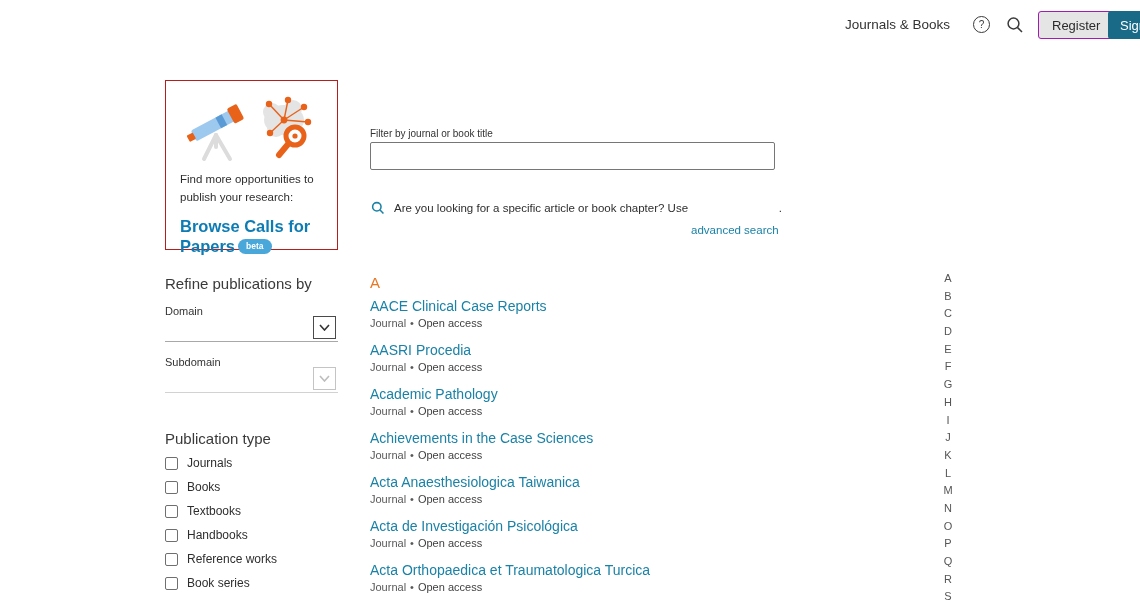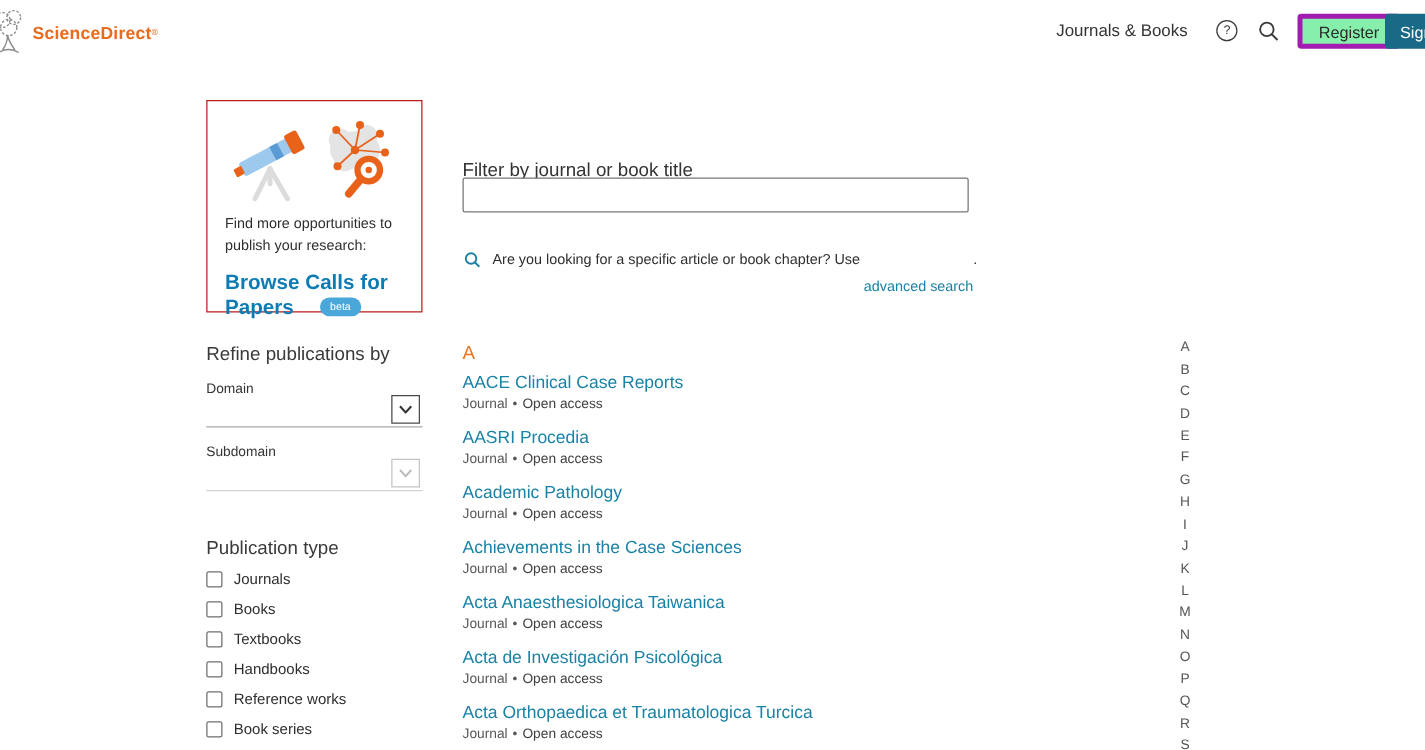--- a/index.html
+++ b/index.html
@@ -9,53 +9,53 @@
   
   .brand { position:absolute; left:0; top:6px; display:flex; align-items:center; text-decoration:none; }
   .tree { position:relative; left:-6px; }
   .brand-text { font-size:14px; font-weight:bold; color:#eb6a1c; letter-spacing:.2px; }
   .brand-mark { font-size:7px; color:#eb6a1c; vertical-align:7px; }
   .nav-jb { position:absolute; left:845px; top:17px; font-size:13.5px; color:#333; text-decoration:none; }
   .help-btn { position:absolute; left:973px; top:16px; width:17px; height:17px; border:1.4px solid #3a3a3a;
     border-radius:50%; background:#fff; display:flex; align-items:center; justify-content:center;
     font-size:10px; color:#3a3a3a; cursor:pointer; }
   .search-btn { position:absolute; left:1006px; top:16px; width:18px; height:18px; background:none; border:none; cursor:pointer; padding:0; }
-  .btn-register { position:absolute; left:1038px; top:11px; height:28px; padding:0 13px; background:#86efac;
-    border:4px solid #a21caf; border-radius:3px; font-size:13px; color:#2b2b2b; font-family:inherit; cursor:pointer; }
+  .btn-register { position:absolute; left:1038px; top:11px; height:28px; padding:0 13px; background:#e5e5e5;
+    border:1px solid #a21caf; border-radius:3px; font-size:13px; color:#2b2b2b; font-family:inherit; cursor:pointer; }
   .btn-signin { position:absolute; left:1108px; top:11px; height:28px; width:74px; background:#186a87;
     border:none; border-radius:3px; font-size:13px; color:#fff; font-family:inherit; cursor:pointer; text-align:left; padding-left:12px; }
 
   
   .promo { position:absolute; left:165px; top:80px; width:173px; height:170px; border:1px solid #b91c1c; background:#fff; }
   .promo-art { display:block; margin:12px auto 2px; }
   .promo-text { margin:4px 14px 0; font-size:11.5px; line-height:1.55; color:#2e2e2e; }
   .promo-link { display:block; margin:9px 14px 0; font-size:16.5px; font-weight:bold; line-height:1.25;
     color:#0d7cb5; text-decoration:none; }
-  .beta { display:inline-block; background:#4aa7da; color:#fff; font-size:8.5px; font-weight:normal;
-    padding:2px 8px; border-radius:9px; vertical-align:3px; margin-left:21px; }
+  .beta { display:inline-block; background:#4aa7da; color:#fff; font-size:8.5px; font-weight:bold;
+    padding:2px 8px; border-radius:9px; vertical-align:3px; margin-left:3px; }
 
   .refine-h { position:absolute; left:165px; top:275px; font-size:15px; color:#3a3a3a; font-weight:normal; }
   .fld-label { position:absolute; font-size:11px; color:#333; }
   .sel-row { position:absolute; left:165px; width:173px; height:28px; }
   .sel-row.domain { top:314px; border-bottom:1px solid #a8a8a8; }
   .sel-row.subdomain { top:365px; border-bottom:1px solid #d2d2d2; }
   .sel-btn { position:absolute; right:2px; top:2px; width:23px; height:23px; background:#fff;
     display:flex; align-items:center; justify-content:center; cursor:pointer; }
   .sel-btn.enabled { border:1px solid #4a4a4a; }
   .sel-btn.disabled { border:1px solid #c4c4c4; cursor:default; }
 
   .pubtype-h { position:absolute; left:165px; top:430px; font-size:15px; color:#3a3a3a; font-weight:normal; }
   .cb-list { position:absolute; left:165px; top:457px; }
   .cb-row { display:flex; align-items:center; height:13px; margin-bottom:11px; cursor:pointer; }
   .cb-box { width:13px; height:13px; border:1px solid #6f6f6f; border-radius:2px; background:#fff; flex:none; }
   .cb-label { margin-left:9px; font-size:12px; color:#2e2e2e; line-height:13px; }
 
   
   .results-h1 { position:absolute; left:370px; top:78px; font-size:24px; font-weight:normal; color:#565656; }
-  .filter-label { position:absolute; left:370px; top:128px; font-size:15px; color:#333; }
+  .filter-label { position:absolute; left:370px; top:128px; font-size:10px; color:#333; }
   .filter-input { position:absolute; left:370px; top:142px; width:405px; height:28px; border:1px solid #767676;
     border-radius:2px; font-size:13px; padding:0 8px; color:#222; font-family:inherit; }
   .hint { position:absolute; left:371px; top:180px; display:flex; align-items:center; font-size:11.5px; color:#2e2e2e; }
   .hint svg { margin-right:9px; flex:none; }
   .hint a { color:#1a82a6; text-decoration:none; margin-left:3px;margin-top:44px; }
 
   .section-letter { position:absolute; left:370px; top:274px; font-size:15px; color:#e87722; font-weight:normal; }
   .pub-list { position:absolute; left:370px; top:297px; width:430px; }
   .pub-item { margin-bottom:10px; }
   .pub-title { display:inline-block; font-size:14px; line-height:17px; color:#1a82a6; text-decoration:none; }
@@ -66,32 +66,20 @@
   
   .alpha { position:absolute; left:936px; top:270px; width:24px; }
   .alpha a { display:block; height:17.7px; line-height:17.7px; text-align:center; font-size:11px;
     color:#555; text-decoration:none; }
 </style>
 </head>
 <body>
 
 <div class="page">
 
-  <a class="brand" href="#">
-    <svg class="tree" width="26" height="40" viewBox="0 0 26 40">
-      <g fill="none" stroke="#8b8b8b" stroke-width="1.1">
-        <circle cx="8" cy="10" r="6" stroke-dasharray="2 1.5"></circle>
-        <circle cx="17" cy="8" r="5.5" stroke-dasharray="2 1.5"></circle>
-        <circle cx="13" cy="16" r="6.5" stroke-dasharray="2 1.5"></circle>
-        <path d="M12 22 C12 27 11 30 8 34 M12 22 C13 27 15 30 18 34 M5 36 C10 33 16 33 21 36"></path>
-      </g>
-    </svg>
-    <span class="brand-text">ScienceDirect</span>
-      <sup class="brand-mark">®</sup>
-  </a>
 
   <a class="nav-jb" href="#">Journals &amp; Books</a>
 
   <div class="help-btn">
     <span>?</span>
   </div>
 
   <button class="search-btn">
     <svg width="18" height="18" viewBox="0 0 18 18">
       <circle cx="7.5" cy="7.5" r="5.4" fill="none" stroke="#3a3a3a" stroke-width="1.5"></circle>

